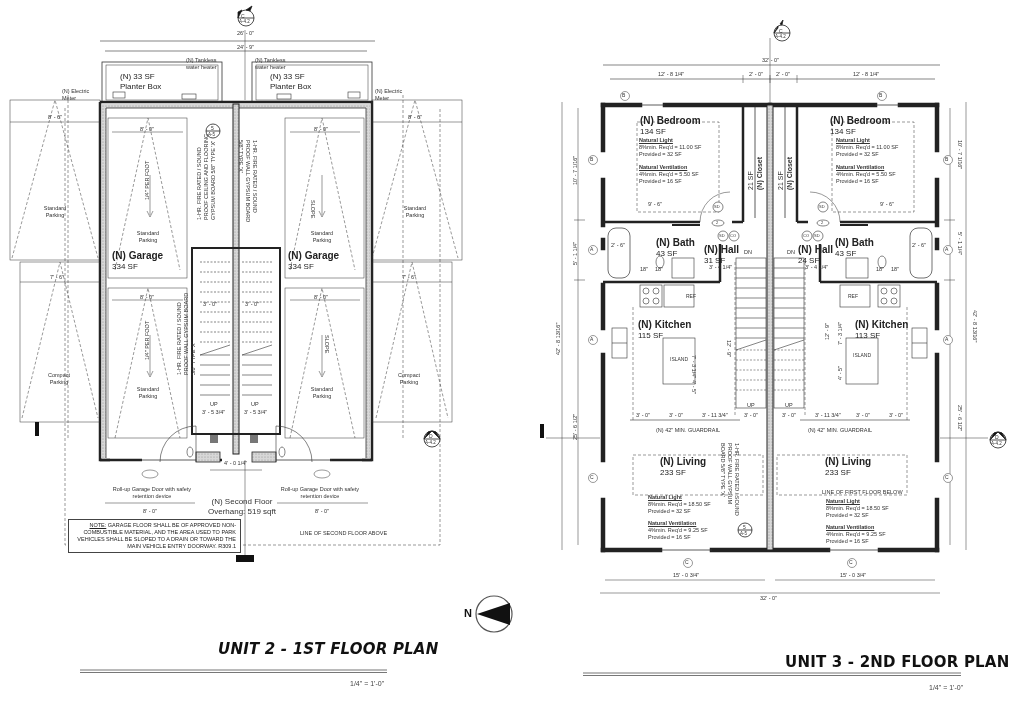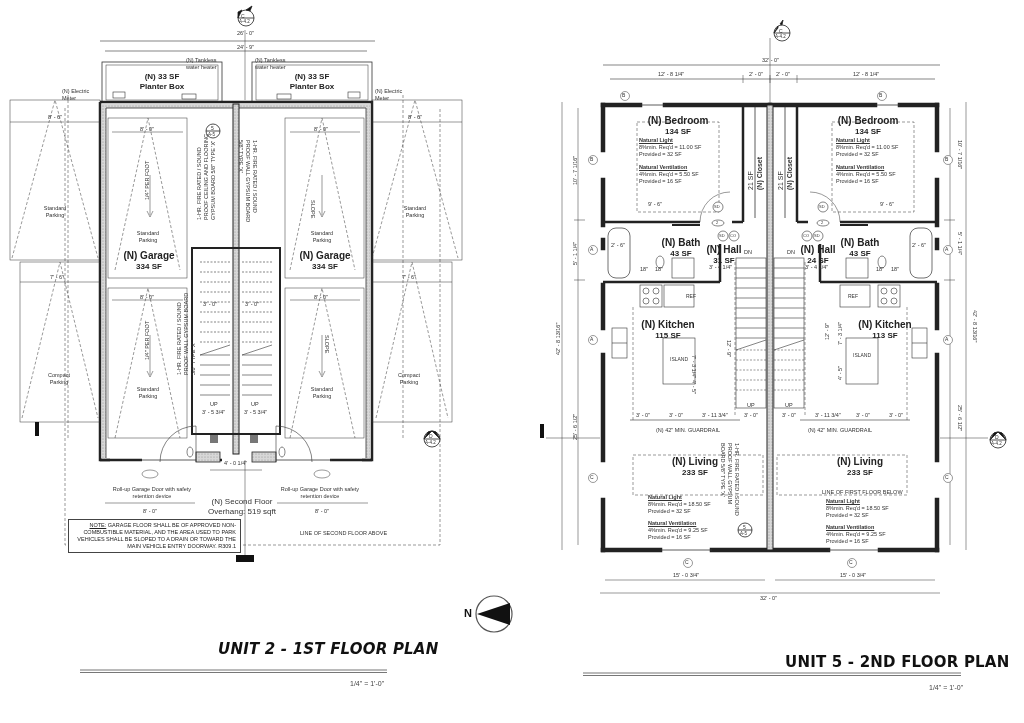--- a/index.html
+++ b/index.html
@@ -1,21 +1,21 @@
 <!DOCTYPE html>
 <html><head>
 <meta charset="utf-8">
 <style>
   html,body{margin:0;padding:0;background:#fff;}
   body{width:1024px;height:723px;overflow:hidden;position:relative;font-family:"Liberation Sans",sans-serif;color:#222;}
   svg{position:absolute;left:0;top:0;}
   .lbl{position:absolute;font-family:"Liberation Sans",sans-serif;color:#333;white-space:nowrap;}
   .title{position:absolute;font-family:"DejaVu Sans",sans-serif;font-weight:bold;font-size:15px;color:#111;letter-spacing:0.2px;}
   .scale{position:absolute;font-size:7px;color:#444;}
-  .room{position:absolute;text-align:center;font-size:8px;line-height:10px;color:#222;font-weight:bold;}
+  .room{position:absolute;font-size:8px;line-height:10px;color:#222;}
   .room b{font-size:10px;}
   .note{position:absolute;font-size:5.5px;line-height:7px;color:#333;}
   .note u{font-weight:bold;}
   .vtext{position:absolute;font-size:5.5px;line-height:7px;color:#333;transform-origin:left top;white-space:nowrap;}
   .dim{position:absolute;font-size:5.5px;color:#333;white-space:nowrap;}
   .noteBox{position:absolute;border:1px solid #444;font-size:5.5px;line-height:7px;padding:2px 4px;text-align:right;background:#fff;}
 </style>
 </head>
 <body>
 
@@ -640,14 +640,14 @@
   <div>4%min. Req'd = 9.25 SF</div>
   <div>Provided = 16 SF</div>
 </div>
 <div class="note" style="left:822px;top:489px;">LINE OF FIRST FLOOR BELOW</div>
 <div class="vtext" style="left:740px;top:443px;transform:rotate(90deg);width:80px;white-space:normal;">1-HR. FIRE RATED / SOUND PROOF WALL GYPSUM BOARD 5/8" TYPE 'X'</div>
 
 <div class="lbl" style="left:464px;top:607px;font-size:11px;font-weight:bold;color:#111;">N</div>
 
 <div class="title" style="left:218px;top:640px;font-style:italic;">UNIT 2 - 1ST FLOOR PLAN</div>
 <div class="scale" style="left:350px;top:680px;">1/4" = 1'-0"</div>
-<div class="title" style="left:785px;top:653px;">UNIT 5 - 2ND FLOOR PLAN</div>
+<div class="title" style="left:785px;top:653px;">UNIT 3 - 2ND FLOOR PLAN</div>
 <div class="scale" style="left:929px;top:684px;">1/4" = 1'-0"</div>
 
 </body></html>

